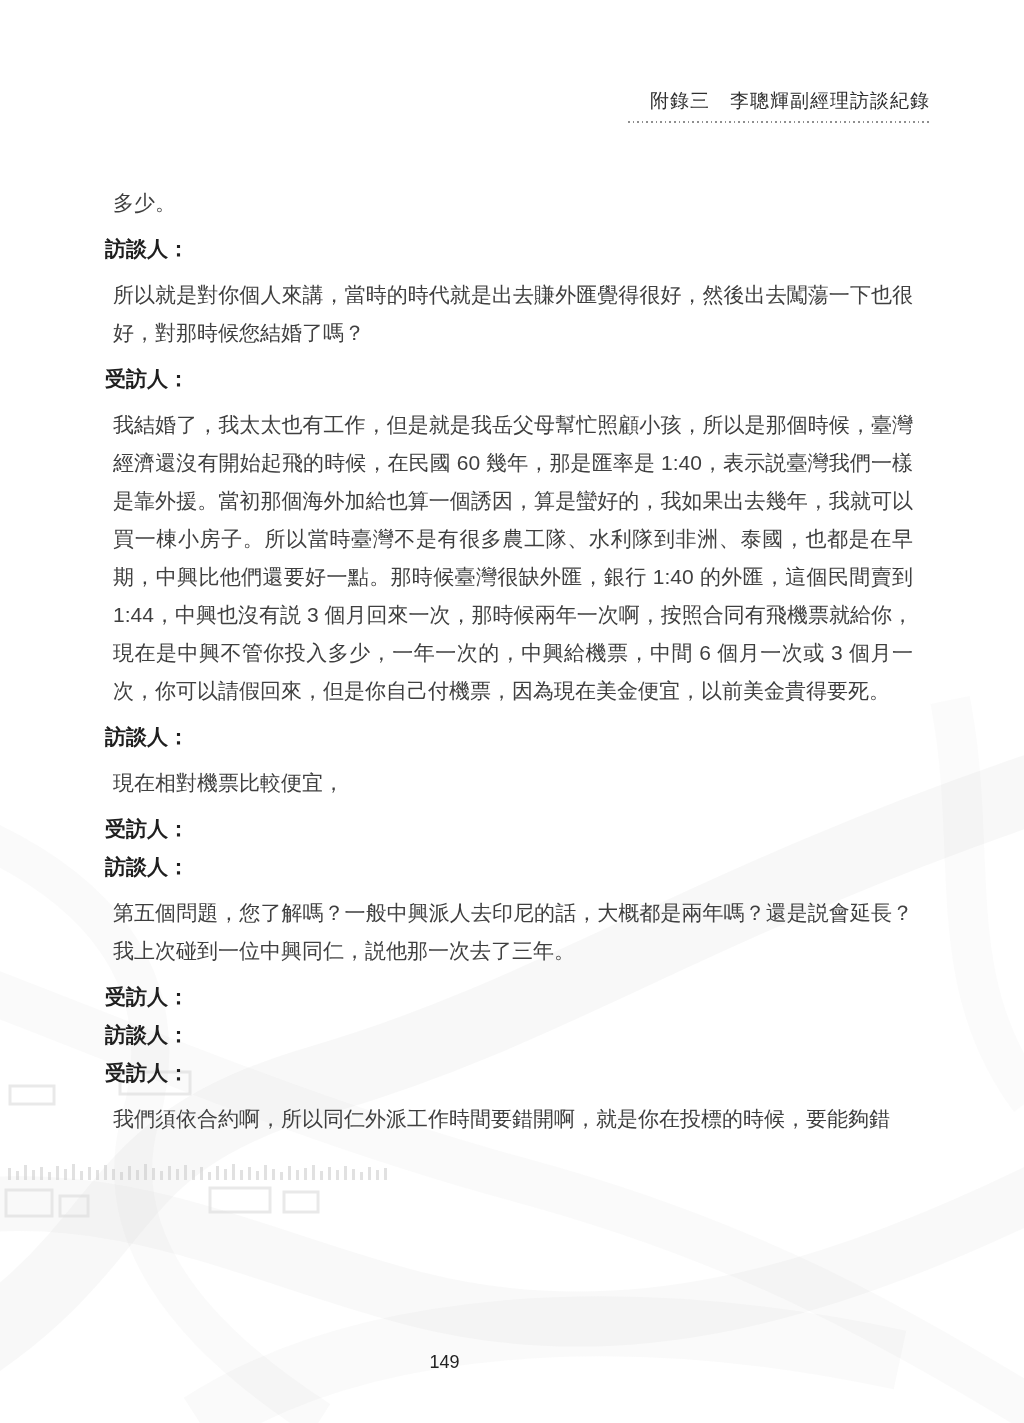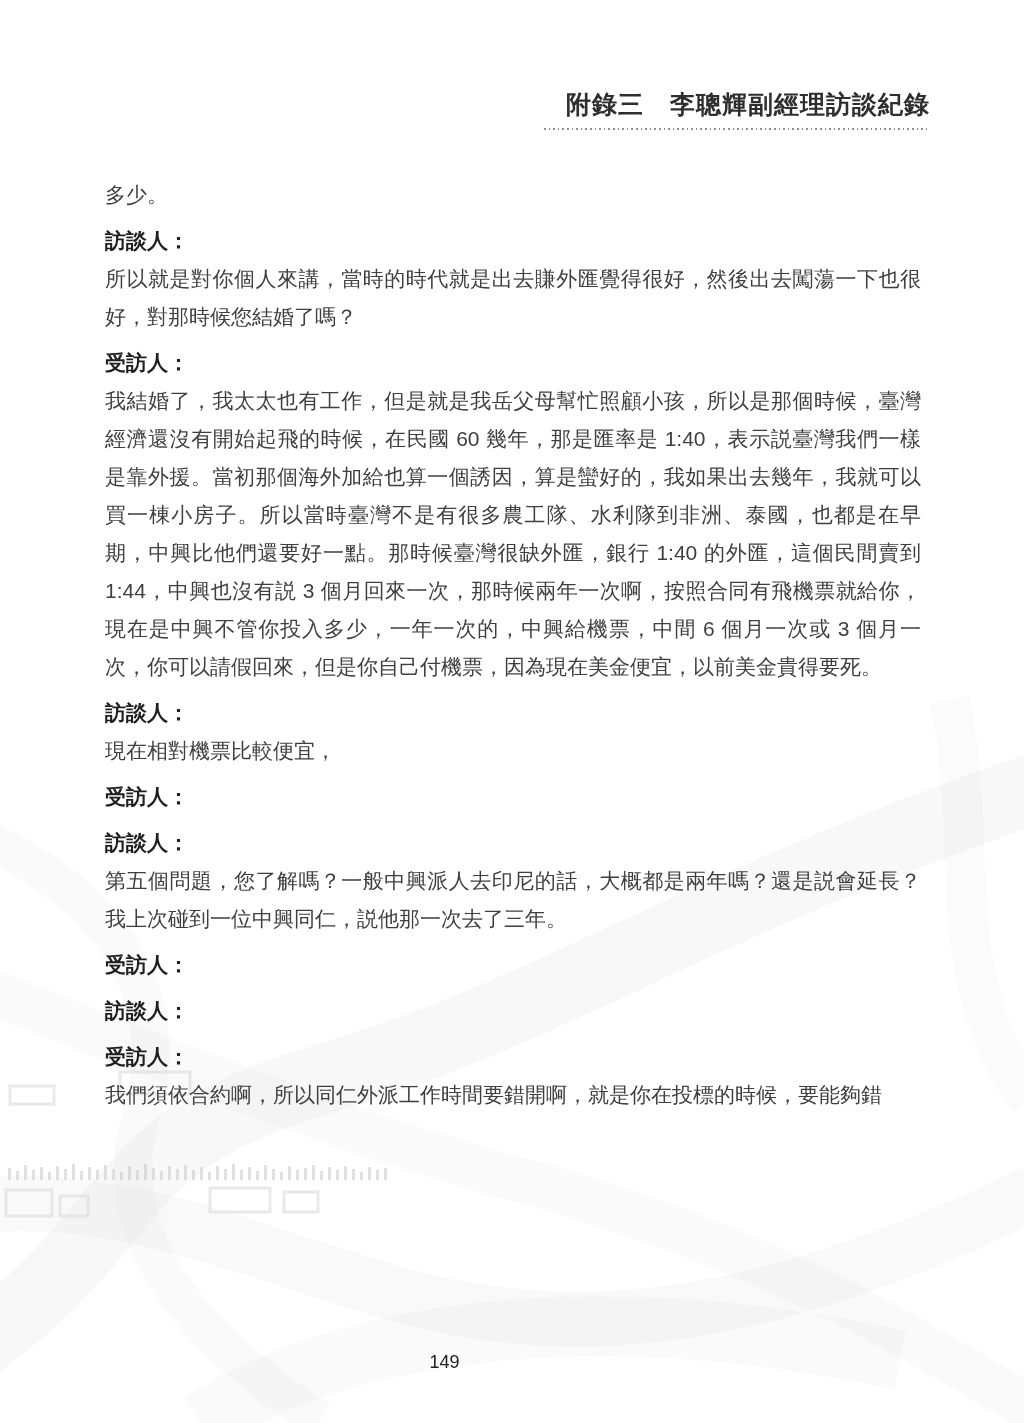--- a/index.html
+++ b/index.html
@@ -23,22 +23,22 @@
 
   .page-header {
     position: absolute;
     top: 88px;
     right: 94px;
     z-index: 2;
     text-align: right;
   }
   .page-header .header-text {
     display: inline-block;
-    font-size: 25px;
-    font-weight: bold;
+    font-size: 19px;
+    font-weight: normal;
     color: #2e2e2e;
     letter-spacing: 1px;
     padding-left: 22px;
     padding-bottom: 9px;
     background-image: repeating-linear-gradient(to right, #8f8f8f 0 1.6px, transparent 1.6px 4.6px);
     background-repeat: no-repeat;
     background-position: left bottom;
     background-size: 100% 2px;
   }
 
@@ -46,26 +46,26 @@
     position: absolute;
     left: 105px;
     top: 176px;
     width: 816px;
     z-index: 2;
     color: #3f3f3f;
     font-size: 21px;
     line-height: 38px;
   }
   .para {
-    margin: 0;
+    margin: 8px;
     text-align: justify;
     text-justify: inter-ideograph;
   }
   .speaker-label {
-    margin: 8px 0 0 0;
+    margin: 0 0 0 0;
     font-weight: bold;
     color: #1f1f1f;
   }
 
   .page-footer {
     position: absolute;
     left: 0;
     top: 1352px;
     width: 889px;
     text-align: center;

